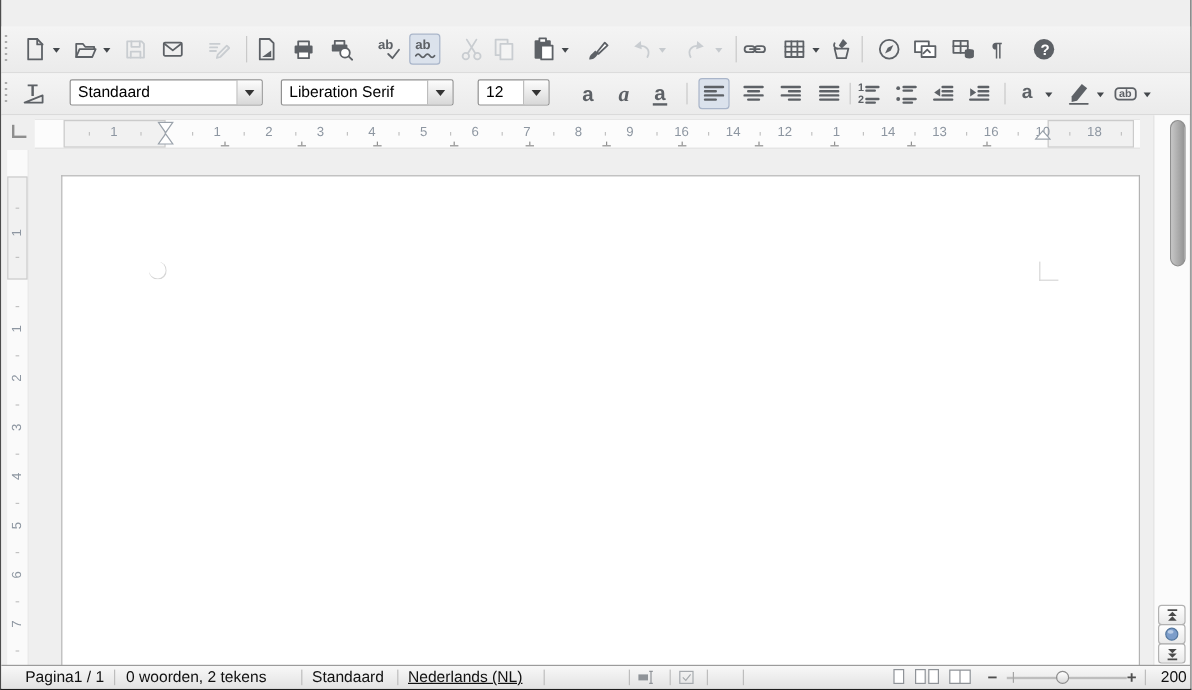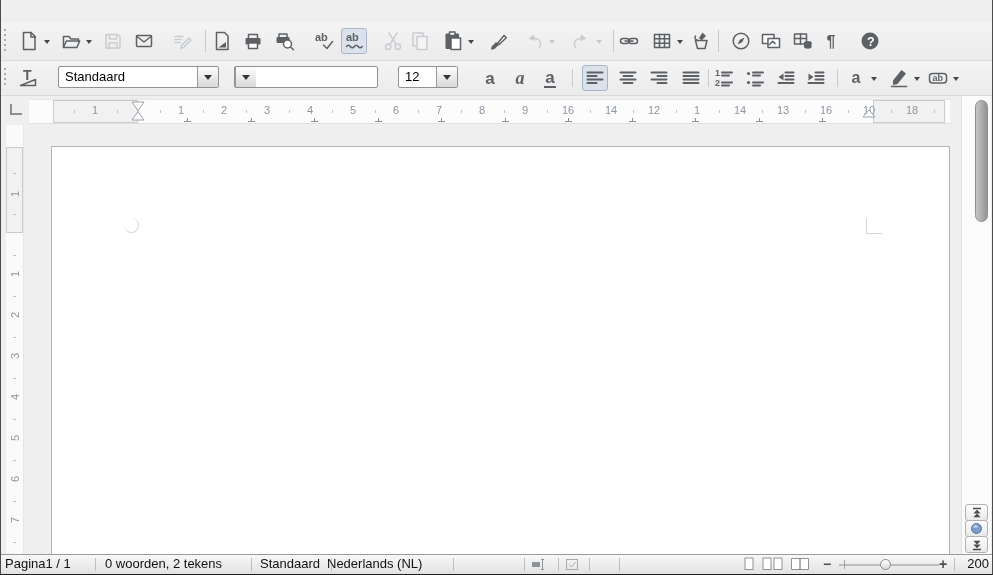--- a/index.html
+++ b/index.html
@@ -262,20 +262,21 @@
 
   <div class="toolbar" id="toolbar2">
     <div class="grip"></div>
     <div class="combo" style="left:57px;width:161px;">
       <span class="combo-text">Standaard</span>
       <span class="combo-btn">
           <span class="combo-caret"></span>
         </span>
     </div>
     <div class="combo" style="left:233px;width:144px;">
+      <span class="combo-text">Liberation Serif</span>
       <span class="combo-btn">
           <span class="combo-caret"></span>
         </span>
     </div>
     <div class="combo" style="left:397px;width:60px;">
       <span class="combo-text">12</span>
       <span class="combo-btn">
           <span class="combo-caret"></span>
         </span>
     </div>
@@ -476,27 +477,27 @@
     <div class="navbtn">
       <svg width="14" height="12" viewBox="0 0 14 12">
         <path d="M3 10.5h8" stroke="#4a4a4a" stroke-width="1.5"></path>
         <path d="M7 9.2L3.4 5.6h7.2z" fill="#4a4a4a"></path>
         <path d="M7 5.4L3.4 1.8h7.2z" fill="#4a4a4a"></path>
       </svg>
     </div>
   </div>
 
   <div class="statusbar">
-    <span class="sbitem" style="left:4px;">Pagina1 / 1</span>
+    <span class="sbitem" style="left:20px;">Pagina1 / 1</span>
     <span class="sbsep" style="left:94px;"></span>
     <span class="sbitem" style="left:104px;">0 woorden, 2 tekens</span>
     <span class="sbsep" style="left:250px;"></span>
     <span class="sbitem" style="left:259px;">Standaard</span>
     <span class="sbsep" style="left:330px;"></span>
-    <span class="sbitem" style="left:326px;">Nederlands (NL)</span>
+    <span class="sbitem" style="left:339px;text-decoration:underline;">Nederlands (NL)</span>
     <span class="sbsep" style="left:452px;"></span>
     <span class="sbsep" style="left:523px;"></span>
     <span class="sbicon" style="left:530px;">
       <svg width="15" height="13" viewBox="0 0 15 13">
           <rect x="1" y="4" width="8" height="5" fill="#8f9398"></rect>
           <path d="M11.5 1.5v10M10 1.5h3M10 11.5h3" stroke="#8f9398" fill="none"></path>
         </svg>
     </span>
     <span class="sbsep" style="left:557px;"></span>
     <span class="sbicon" style="left:564px;">

